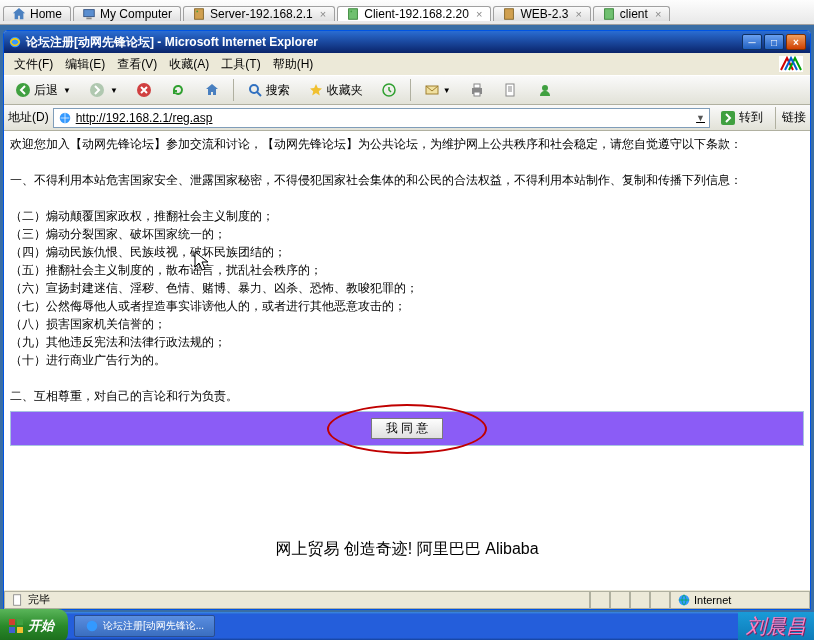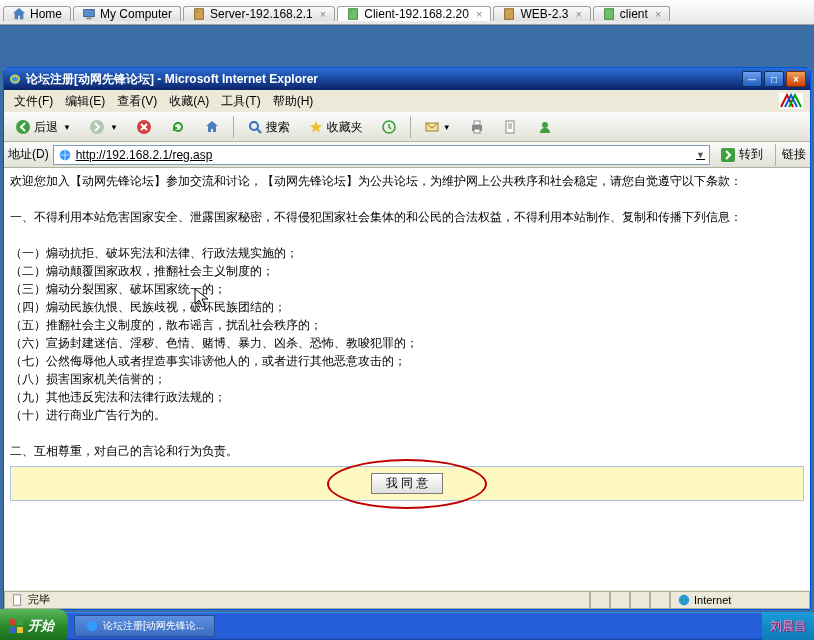--- a/index.html
+++ b/index.html
@@ -2,52 +2,52 @@
 <html><head>
 <meta charset="utf-8">
 <style>
 * { margin:0; padding:0; box-sizing:border-box; font-family:"Microsoft YaHei","宋体",SimSun,Arial,sans-serif; }
 body { width:814px; height:640px; background:#3a6ea5; overflow:hidden; font-size:12px; position:relative; }
 .tabs-strip { height:25px; background:linear-gradient(#fdfdfd,#e8e8e8); border-bottom:1px solid #a0a0a0; display:flex; align-items:center; padding-left:3px; }
 .tab { display:flex; align-items:center; gap:4px; padding:0 8px; border:1px solid #a0a0a0; border-bottom:none; background:linear-gradient(#fafafa,#e0e0e0); margin-right:2px; margin-top:2px; border-radius:3px 3px 0 0; cursor:pointer; }
 .tab.active { background:#fff; }
 .tab-icon { width:14px; height:14px; }
 .tab-close { color:#888; font-size:11px; margin-left:3px; }
-.ie-window { position:absolute; left:3px; top:30px; right:3px; bottom:30px; background:#ece9d8; border:1px solid #0054e3; border-radius:4px 4px 0 0; display:flex; flex-direction:column;margin-top:37px; }
+.ie-window { position:absolute; left:3px; top:30px; right:3px; bottom:30px; background:#ece9d8; border:1px solid #0054e3; border-radius:4px 4px 0 0; display:flex; flex-direction:column; }
 .titlebar { height:22px; background:linear-gradient(#2a6dd3,#0a246a); color:#fff; display:flex; align-items:center; padding:0 4px; font-size:12px; font-weight:bold; border-radius:3px 3px 0 0; }
 .titlebar-icon { width:14px; height:14px; margin-right:4px; }
 .titlebar-spacer { flex:1; }
 .winbtn { width:20px; height:16px; background:linear-gradient(#f0a060,#d04000); border:1px solid #803000; border-radius:2px; margin-left:2px; display:flex; align-items:center; justify-content:center; color:#fff; font-size:10px; cursor:pointer; }
 .winbtn.min,.winbtn.max { background:linear-gradient(#6aa0f0,#2060c0); border-color:#103060; }
 .menubar { height:22px; background:#ece9d8; display:flex; align-items:center; padding:0 4px; }
 .menu-item { padding:2px 6px; cursor:pointer; }
 .ie-logo { margin-left:auto; width:30px; height:18px; display:flex; align-items:center; justify-content:center; }
 .toolbar { height:30px; background:linear-gradient(#fafafa,#e2e2d8); border-top:1px solid #fff; border-bottom:1px solid #b0b0a0; display:flex; align-items:center; padding:0 4px; gap:4px; }
 .tbtn { height:22px; padding:0 6px; display:flex; align-items:center; gap:3px; border:1px solid transparent; border-radius:3px; cursor:pointer; }
 .tbtn svg, .tbtn .ico { width:16px; height:16px; }
 .sep { width:1px; height:22px; background:#b0b0a0; margin:0 2px; }
 .addrbar { height:26px; background:linear-gradient(#fafafa,#e2e2d8); border-bottom:1px solid #b0b0a0; display:flex; align-items:center; padding:0 4px; gap:4px; }
 .url-input { flex:1; height:20px; border:1px solid #7f9db9; background:#fff; padding:0 4px; display:flex; align-items:center; font-family:monospace; font-size:12px;text-decoration:underline; }
 .url-input .favicon{width:14px;height:14px;margin-right:4px;}
 .go-btn { display:flex; align-items:center; gap:3px; padding:0 6px; cursor:pointer; }
 .content { flex:1; background:#fff; overflow:auto; position:relative; }
 .content-inner { padding:4px 6px; font-size:12px; line-height:1.5; color:#000; }
 .content-inner p { margin:0; }
-.agree-row { margin-top:6px; border:1px solid #a8c4e0; background:#fef9c3; padding:6px; text-align:center; position:relative; }
+.agree-row { margin-top:6px; border:1px solid #a8c4e0; background:#8b5cf6; padding:6px; text-align:center; position:relative; }
 .agree-btn { padding:1px 14px; background:linear-gradient(#fdfdfd,#e0e0e0); border:1px solid #7a7a7a; cursor:pointer; font-size:12px; }
 .red-ellipse { position:absolute; left:50%; top:50%; transform:translate(-50%,-50%); width:160px; height:50px; border:2px solid #c00000; border-radius:50%; pointer-events:none; }
 .footer-text { text-align:center; margin-top:90px; font-size:16px; color:#000; line-height:1.6; }
 .statusbar { height:20px; background:#ece9d8; border-top:1px solid #fff; display:flex; align-items:center; font-size:11px; }
 .status-cell { border:1px solid #b0b0a0; height:18px; padding:0 6px; display:flex; align-items:center; gap:3px; }
 .status-cell.flex1{flex:1;}
 .taskbar { position:absolute; left:0; right:0; bottom:0; height:28px; background:linear-gradient(#3c8cde,#245edb 8%,#245edb 92%,#14409a); display:flex; align-items:center; }
 .start-btn { height:34px; padding:0 14px 0 8px; background:linear-gradient(#5ab55a,#2a8a2a 50%,#1a6a1a); color:#fff; font-weight:bold; font-style:italic; display:flex; align-items:center; gap:4px; border-radius:0 10px 10px 0; cursor:pointer; font-size:13px; }
 .task-item { height:22px; margin-left:6px; padding:0 10px; background:linear-gradient(#5a8ee0,#3a6ec0); border:1px solid #2a4e90; border-radius:2px; color:#fff; display:flex; align-items:center; gap:4px; cursor:pointer; font-size:10px; }
 .tray { margin-left:auto; height:28px; background:linear-gradient(#1a9bd8,#0d7bb8); padding:0 8px; display:flex; align-items:center; color:#fff; }
-.signature { color:#ff80c0; font-family:"KaiTi","楷体",serif; font-size:12px; text-shadow:1px 1px 0 #802060; }
+.signature { color:#ff80c0; font-family:"KaiTi","楷体",serif; font-size:20px; font-style:italic; text-shadow:1px 1px 0 #802060; }
 .cursor { position:absolute; pointer-events:none; z-index:100; }
 </style>
 </head>
 <body>
 
 <div class="tabs-strip">
   <div class="tab">
       <svg class="tab-icon" viewBox="0 0 16 16">
         <path fill="#4a80c0" d="M8 1l7 6h-2v7h-4v-4H7v4H3V7H1z"></path>
       </svg>
@@ -224,21 +224,20 @@
     <div class="sep"></div>
     <span>链接</span>
   </div>
 
   <div class="content">
     <div class="content-inner">
       <p>欢迎您加入【动网先锋论坛】参加交流和讨论，【动网先锋论坛】为公共论坛，为维护网上公共秩序和社会稳定，请您自觉遵守以下条款：</p>
       <br>
       <p>一、不得利用本站危害国家安全、泄露国家秘密，不得侵犯国家社会集体的和公民的合法权益，不得利用本站制作、复制和传播下列信息：</p>
       <br>
-      <p>（一）煽动抗拒、破坏宪法和法律、行政法规实施的；</p>
       <p>（二）煽动颠覆国家政权，推翻社会主义制度的；</p>
       <p>（三）煽动分裂国家、破坏国家统一的；</p>
       <p>（四）煽动民族仇恨、民族歧视，破坏民族团结的；</p>
       <p>（五）推翻社会主义制度的，散布谣言，扰乱社会秩序的；</p>
       <p>（六）宣扬封建迷信、淫秽、色情、赌博、暴力、凶杀、恐怖、教唆犯罪的；</p>
       <p>（七）公然侮辱他人或者捏造事实诽谤他人的，或者进行其他恶意攻击的；</p>
       <p>（八）损害国家机关信誉的；</p>
       <p>（九）其他违反宪法和法律行政法规的；</p>
       <p>（十）进行商业广告行为的。</p>
       <br>

